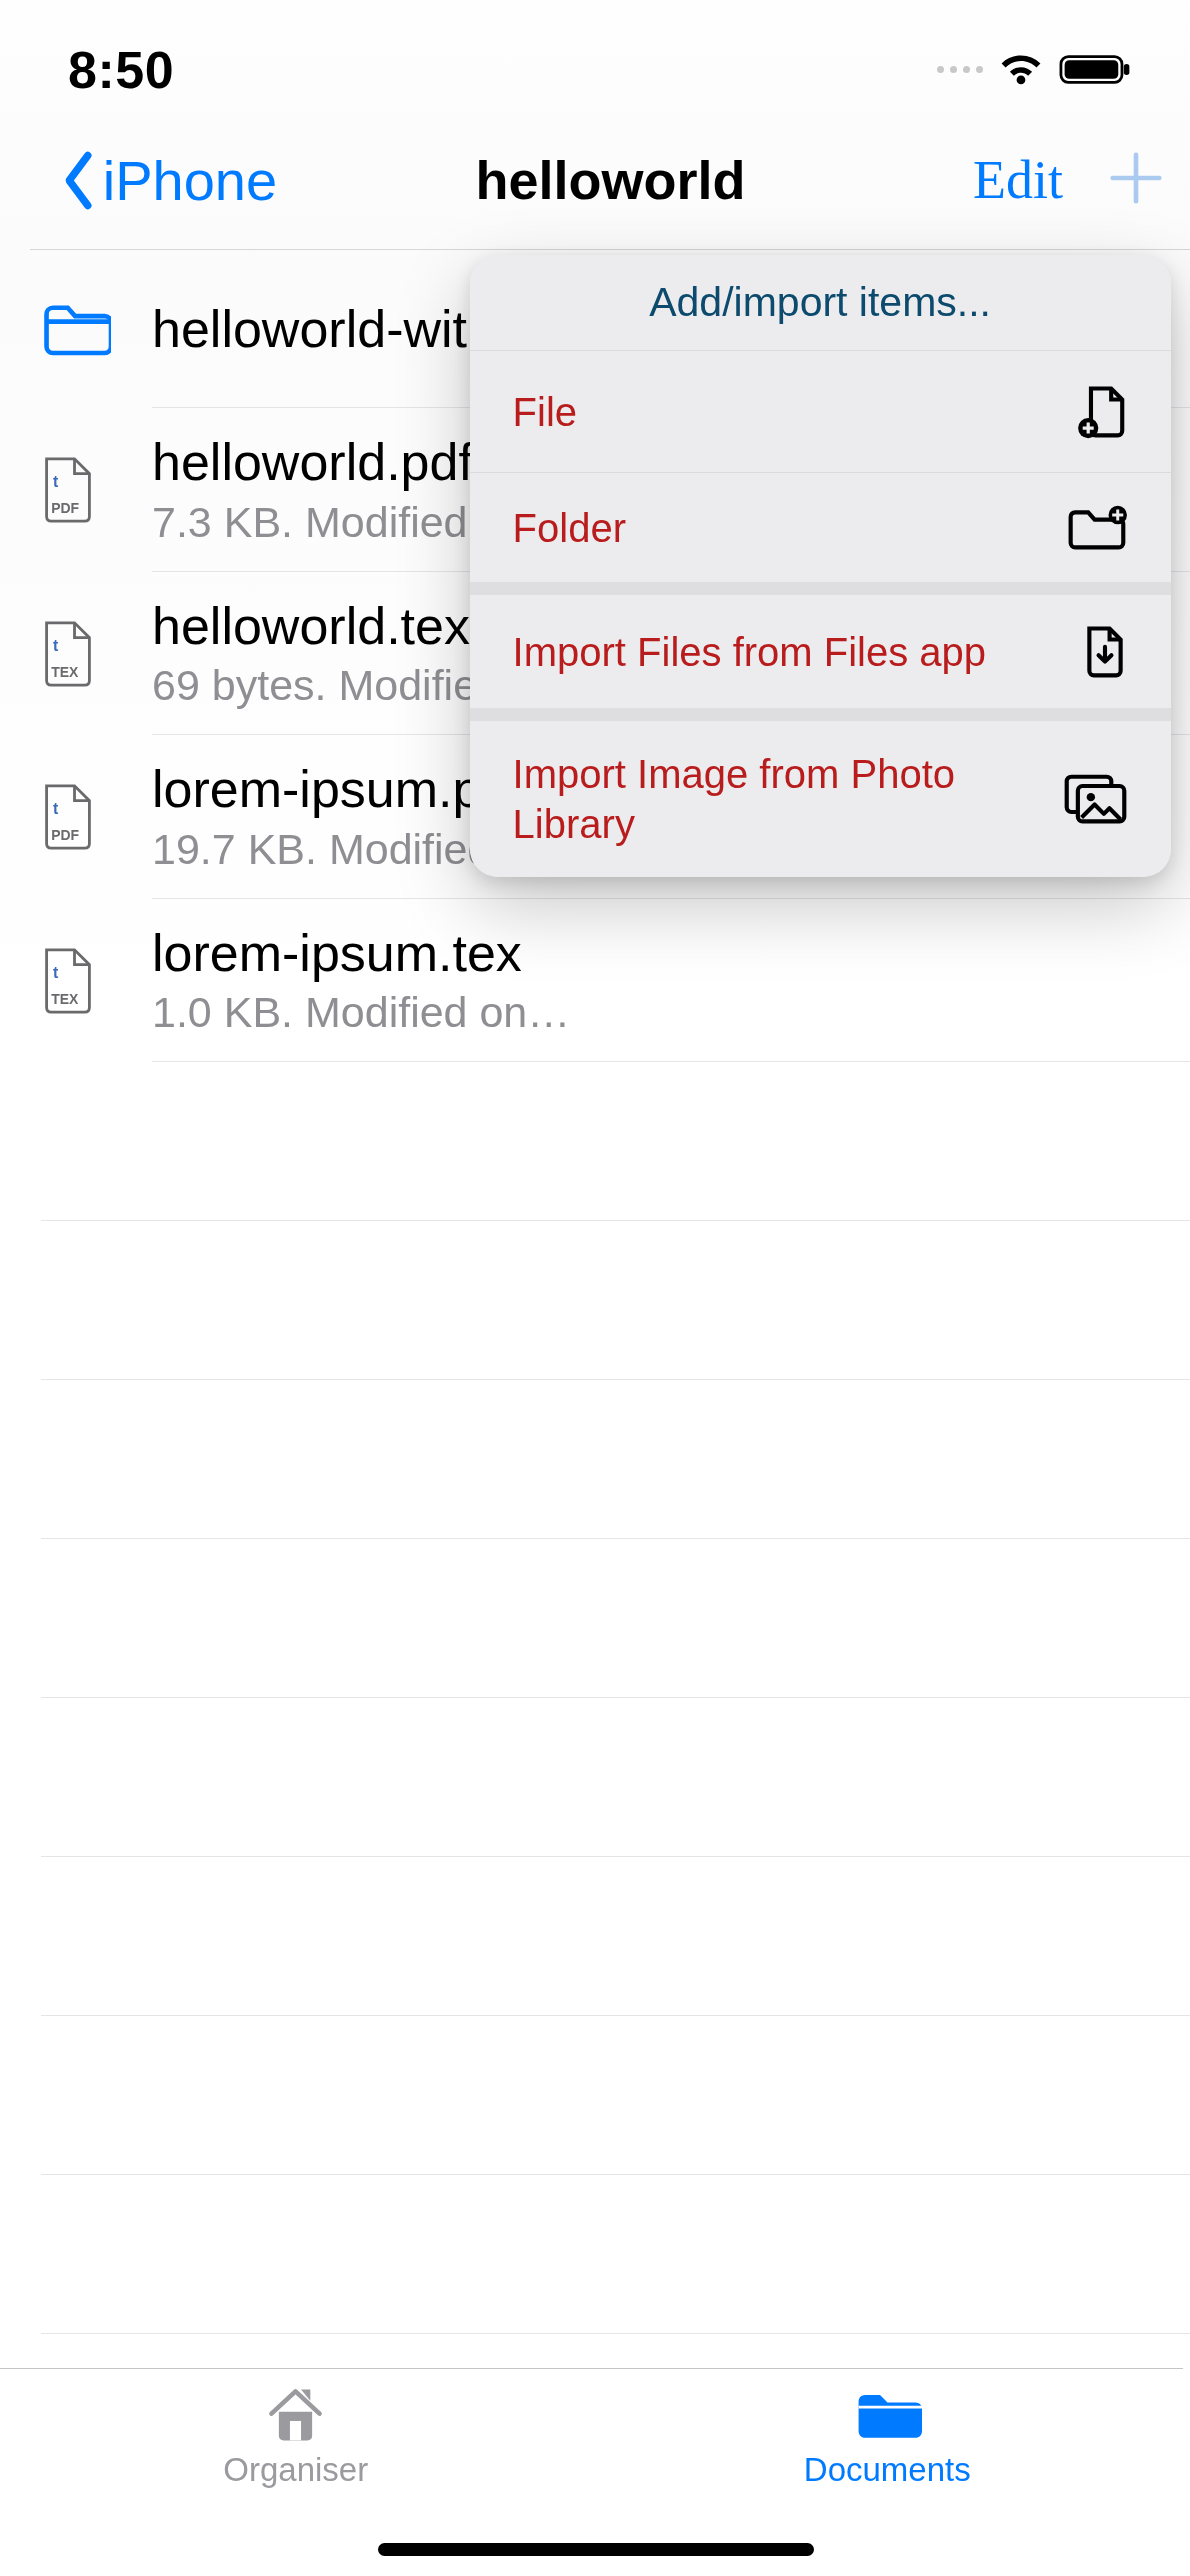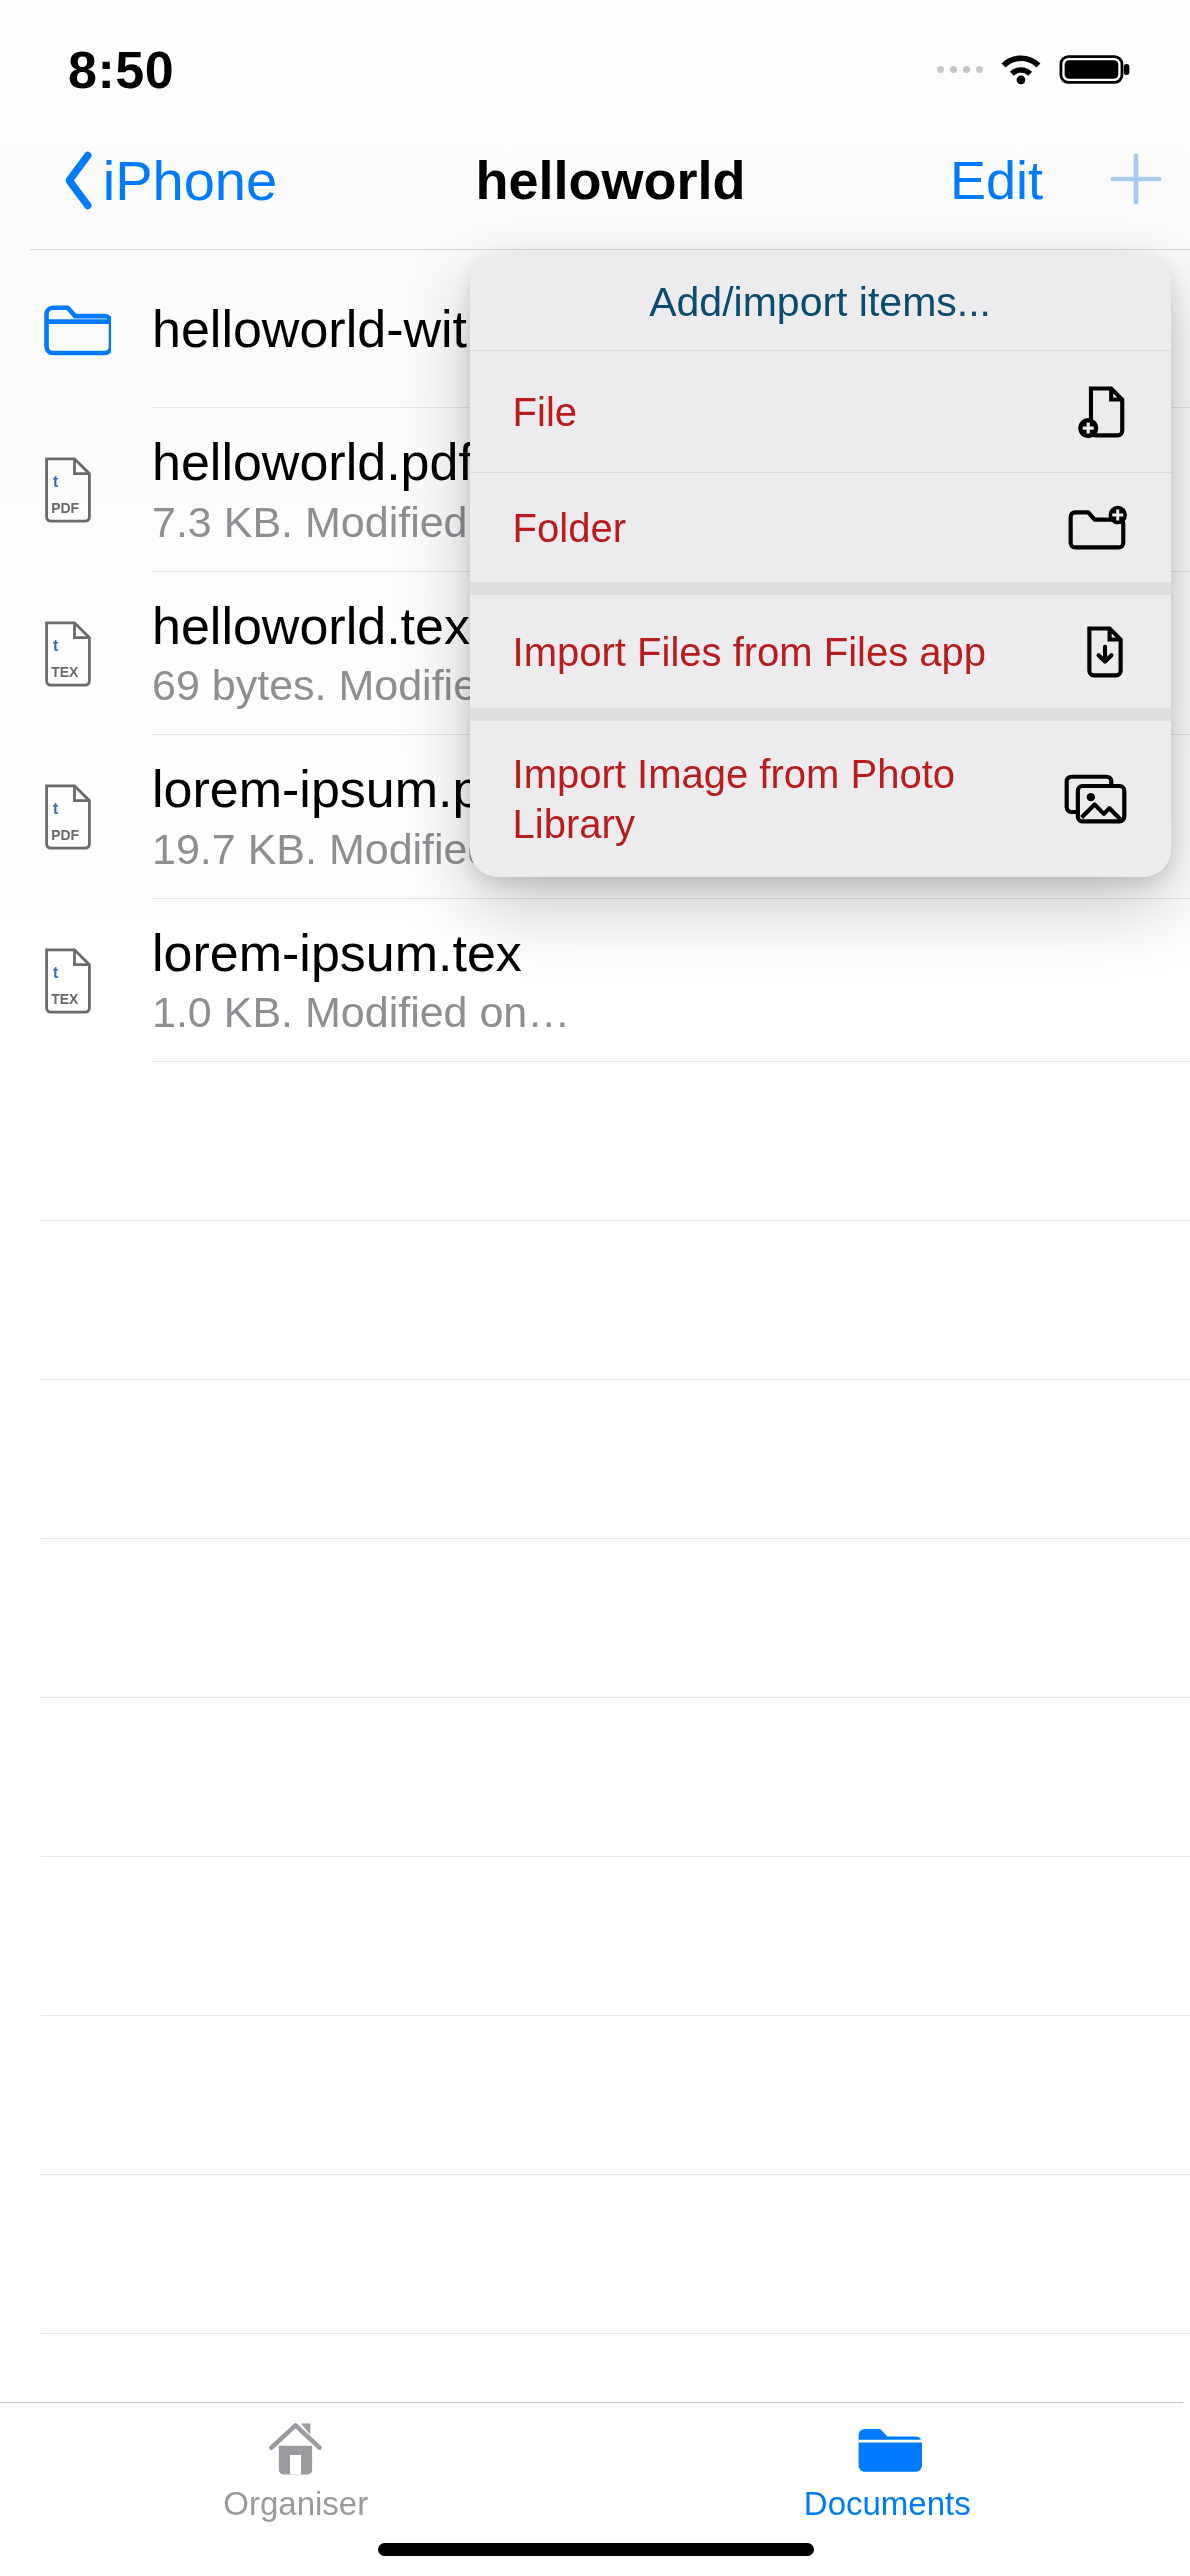--- a/index.html
+++ b/index.html
@@ -8,38 +8,38 @@
   
   .status-bar { display: flex; justify-content: space-between; align-items: center; height: 111px; padding: 28px 56px 0 56px; margin-left: 12px; }
   .status-time { font-size: 52px; font-weight: 600; letter-spacing: 0.5px; }
   .status-right { display: flex; align-items: center; gap: 13px; }
   .cell-dots { display: flex; gap: 5.6px; align-items: flex-end; }
   .cell-dots span { width: 7.4px; height: 7.4px; border-radius: 50%; background: #c8c8c8; }
   
   .nav-bar { position: relative; display: flex; align-items: center; justify-content: space-between; height: 139px; padding: 0 28px; border-bottom: 0.9px solid #d6d6d8; margin-left: 30px; }
   .nav-back { display: flex; align-items: center; gap: 3.7px; color: #007aff; font-size: 56px; }
   .nav-title { position: absolute; left: 50%; transform: translateX(-50%); font-size: 54px; font-weight: 600; }
-  .nav-right { display: flex; align-items: center; gap: 66px; }
+  .nav-right { display: flex; align-items: center; gap: 46px; font-family: Liberation Serif, serif; }
   .nav-edit { color: #007aff; font-size: 54px; }
   .nav-plus { color: #8bb8e8; }
   
   .list { }
   .row { display: flex; align-items: center; min-height: 150px; padding: 0 0 0 41px; border-bottom: 0.9px solid #e5e5e7; }
   .row .icon-col { width: 111px; display: flex; align-items: center; justify-content: flex-start; }
   .row .text-col { flex: 1; padding: 24px 0; }
   .row .fname { font-size: 52px; font-weight: 400; color: #000; white-space: nowrap; overflow: hidden; text-overflow: clip; }
   .row .fmeta { font-size: 43px; color: #8e8e93; margin-top: 5.6px; white-space: nowrap; overflow: hidden; text-overflow: clip; }
   .folder-row { height: 158px; border-bottom: none; }
   .folder-row .text-col { border-bottom: 0.9px solid #e5e5e7; height: 100%; display:flex; align-items:center;}
   .file-row { border-bottom: none; }
   .file-row .text-col { border-bottom: 0.9px solid #e5e5e7; }
   
   .empty-rows .erow { height: 159px; border-bottom: 0.9px solid #e5e5e7; margin-left: 41px; }
   
-  .tab-bar { position: absolute; bottom: 0; left: 0; right: 8px; height: 174px; border-top: 0.9px solid #c4c4c6; display: flex; }
+  .tab-bar { position: absolute; bottom: 0; left: 0; right: 8px; height: 208px; border-top: 0.9px solid #c4c4c6; display: flex; }
   .tab { flex: 1; display: flex; flex-direction: column; align-items: center; justify-content: flex-start; padding-top: 15px; gap: 5.6px; }
   .tab svg { height: 61px; }
   .tab .tlabel { font-size: 33px; }
   .tab.inactive { color: #9a9a9f; }
   .tab.active { color: #007aff; }
   .home-indicator { position: absolute; bottom: 20.4px; left: 50%; transform: translateX(-50%); width: 436px; height: 13px; background: #000; border-radius: 9.3px; }
   
   .popover { position: absolute; top: 255px; right: 20.4px; width: 701px; background: #ebebed; border-radius: 28px; box-shadow: 0 28px 74px rgba(0,0,0,0.22), 0 5.6px 16.7px rgba(0,0,0,0.12); overflow: hidden; }
   .pop-header { text-align: center; color: #0c4a6e; font-size: 41px; padding: 24px 0; border-bottom: 0.9px solid #dadadc; background: #ececee; }
   .pop-item { display: flex; align-items: center; justify-content: space-between; padding: 28px 43px; background: #ececee; border-bottom: 0.9px solid #dadadc; min-height: 122px; }

